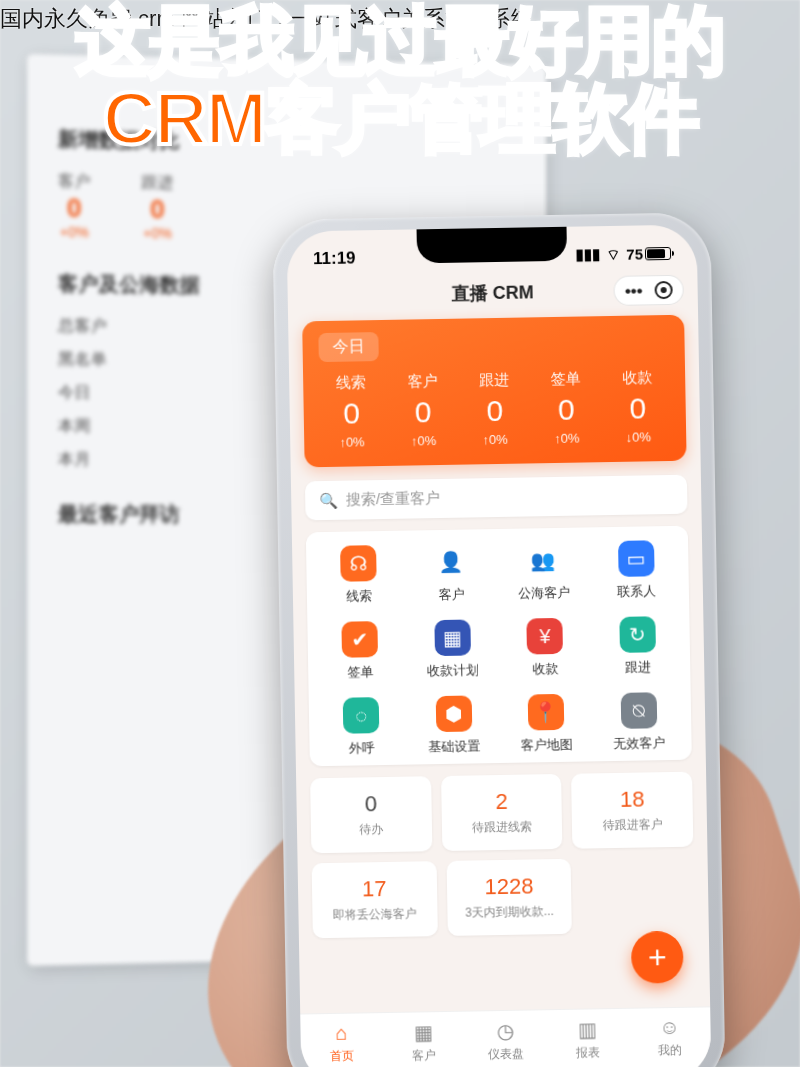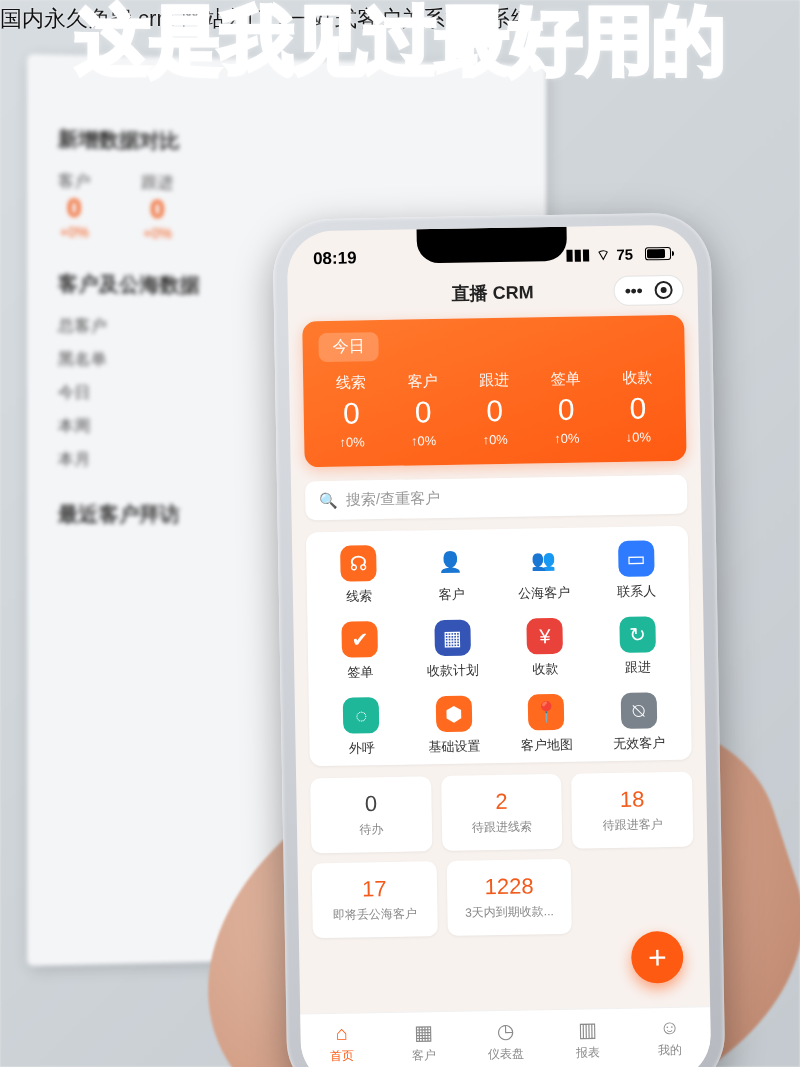--- a/index.html
+++ b/index.html
@@ -75,21 +75,21 @@
   }
   .notch {
     position: absolute; top: 0; left: 50%; transform: translateX(-50%);
     width: 150px; height: 34px; background: #000; border-radius: 0 0 22px 22px; z-index: 5;
   }
   .status-bar {
     height: 46px; display: flex; align-items: center; justify-content: space-between;
     padding: 10px 26px 0; font-size: 17px; font-weight: 600; color: #000;
   }
   .status-right { display: flex; align-items: center; gap: 6px; font-size: 15px;}
-  .battery { display:inline-flex; align-items:center; gap:12px;}
+  .battery { display:inline-flex; align-items:center; gap:2px;}
   .battery-shell { width: 26px; height: 13px; border: 1.5px solid #000; border-radius: 3px; position: relative;}
   .battery-shell::after { content:""; position:absolute; right:-4px; top:3px; width:2.5px; height:5px; background:#000; border-radius:0 2px 2px 0;}
   .battery-fill { position:absolute; left:1px; top:1px; bottom:1px; width:75%; background:#000; border-radius:1.5px;}
 
   .mini-header {
     display: flex; align-items: center; justify-content: center; position: relative;
     height: 38px; font-size: 18px; font-weight: 600; color:#222;
   }
   .mini-actions { position:absolute; right: 14px; top: 4px; display:flex; align-items:center;
     background:#fff; border-radius:18px; padding:5px 10px; gap:12px; border:1px solid rgba(0,0,0,.1); font-size:17px;}
@@ -186,31 +186,32 @@
       <div>今日</div>
       <div>本周</div>
       <div>本月</div>
   </div>
   <div class="sec-title">最近客户拜访</div>
 </div>
 
 <div class="seo-text">国内永久免费 crm 网站入口，一站式客户关系管理系统</div>
 <div class="headline">
   <div>这是我见过最好用的</div>
+  <div>CRM客户管理软件</div>
 </div>
 
 <div class="hand"></div>
 
 <div class="phone">
   <div class="phone-body"></div>
   <div class="phone-screen">
     <div class="notch"></div>
 
     <div class="status-bar">
-      <span>08:19</span>
+      <span>11:19</span>
       <div class="status-right">
         <span>▮▮▮</span>
         <span>⌔</span>
         <span class="battery">
           <span>75</span>
           <span class="battery-shell">
               <span class="battery-fill"></span>
             </span>
         </span>
       </div>

